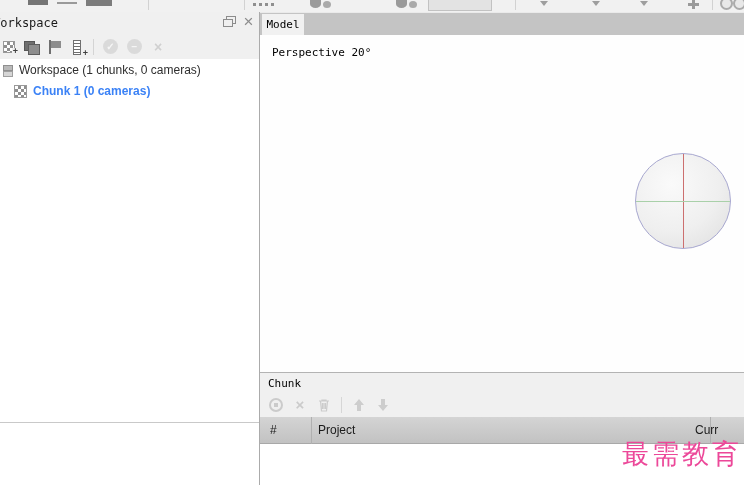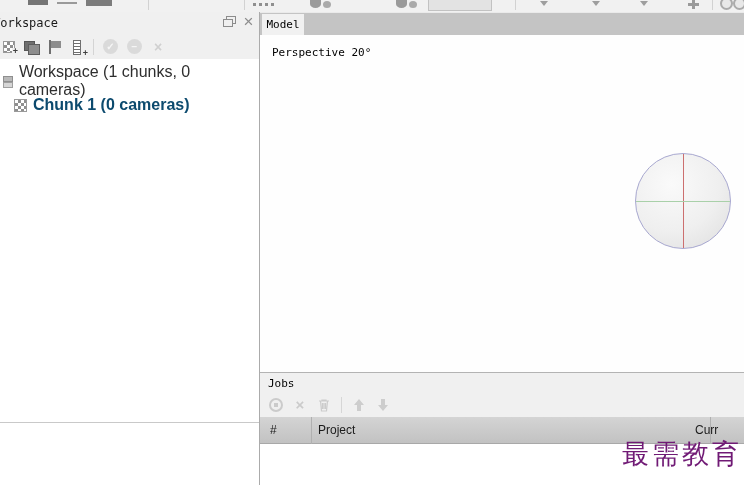--- a/index.html
+++ b/index.html
@@ -55,23 +55,23 @@
   .scalebar-ic::before{content:"";position:absolute;left:3px;top:0;width:6px;height:13px;border:1px solid #6f6f6f;
       background:repeating-linear-gradient(#fff 0 2px,#6f6f6f 2px 3px);}
   .wsep{width:1px;height:16px;background:#d4d4d4;flex:0 0 auto;}
   .dcircle{width:15px;height:15px;border-radius:50%;background:#dadada;color:#f6f6f6;
            text-align:center;font:bold 10px/15px "Liberation Sans",sans-serif;}
   .dcircle.chk::after{content:"✓";}
   .dcircle.mns::after{content:"−";}
   .dx{color:#d0d0d0;font:bold 14px/14px "Liberation Sans",sans-serif;text-align:center;}
   .dx::after{content:"×";}
 
-  .tree-row{position:absolute;display:flex;align-items:center;gap:6px;font-size:16px;color:#2e2e2e;}
+  .tree-row{position:absolute;display:flex;align-items:center;gap:6px;font-size:12px;color:#2e2e2e;}
   .row-root{left:2px;top:51px;}
-  .row-chunk{left:14px;top:84px;font-weight:bold;color:#0c4a6e;}
+  .row-chunk{left:14px;top:72px;font-weight:bold;color:#3b82f6;}
   .layers-ic{width:11px;height:13px;position:relative;}
   .layers-ic::before{content:"";position:absolute;left:1px;top:1px;width:8px;height:4px;background:#b9b9b9;border:1px solid #8f8f8f;}
   .layers-ic::after{content:"";position:absolute;left:1px;top:7px;width:8px;height:4px;background:#d6d6d6;border:1px solid #9f9f9f;}
   .chunk-ic{width:13px;height:13px;}
   .wsp-divider{position:absolute;left:0;top:410px;width:259px;height:1px;background:#c9c9c9;}
 
   .vsplit{position:absolute;left:259px;top:12px;width:1px;height:473px;background:#ababab;}
 
   
   .right{position:absolute;left:260px;top:12px;width:484px;height:473px;}
@@ -105,21 +105,21 @@
       background:linear-gradient(#d4d4d4,#c2c2c2);border-bottom:1px solid #a8a8a8;box-sizing:border-box;}
   .th{position:absolute;top:0;height:27px;line-height:27px;font-size:12px;color:#1b1b1b;}
   .th-num{left:10px;}
   .th-project{left:58px;}
   .th-current{left:435px;}
   .colsep{position:absolute;top:0;width:1px;height:27px;background:#b0b0b0;}
   .cs1{left:51px;} .cs2{left:450px;}
   .jobs-body{position:absolute;left:0;top:71px;width:484px;height:42px;background:#ffffff;}
 
   .watermark{position:absolute;right:2px;top:436px;font-size:27px;letter-spacing:3px;
-             color:#701a75;font-family:"DejaVu Sans",sans-serif;z-index:5;}
+             color:#ec4899;font-family:"DejaVu Sans",sans-serif;z-index:5;}
 </style>
 </head>
 <body>
 
 <div class="screen">
 
   <div class="topbar">
     <span class="tp1"></span>
     <span class="tp2"></span>
     <span class="tp3"></span>
@@ -181,21 +181,21 @@
 
     <div class="model">
       <div class="overlay-label mono">Perspective 20°</div>
       <div class="trackball">
         <div class="axis-v"></div>
         <div class="axis-h"></div>
       </div>
     </div>
 
     <div class="jobs">
-      <div class="jobs-title mono">Jobs</div>
+      <div class="jobs-title mono">Chunk</div>
 
       <div class="jobs-toolbar">
         <span class="jicon stop-ic"></span>
         <span class="jicon jx"></span>
         <span class="jicon">
           <svg width="14" height="14" viewBox="0 0 14 14">
             <path d="M2 3h10M5 3V2h4v1M3.5 3l1 10h5l1-10M5.5 5v6M7 5v6M8.5 5v6" stroke="#cbcbcb" stroke-width="1.2" fill="none"></path>
           </svg>
         </span>
         <span class="jsep"></span>

